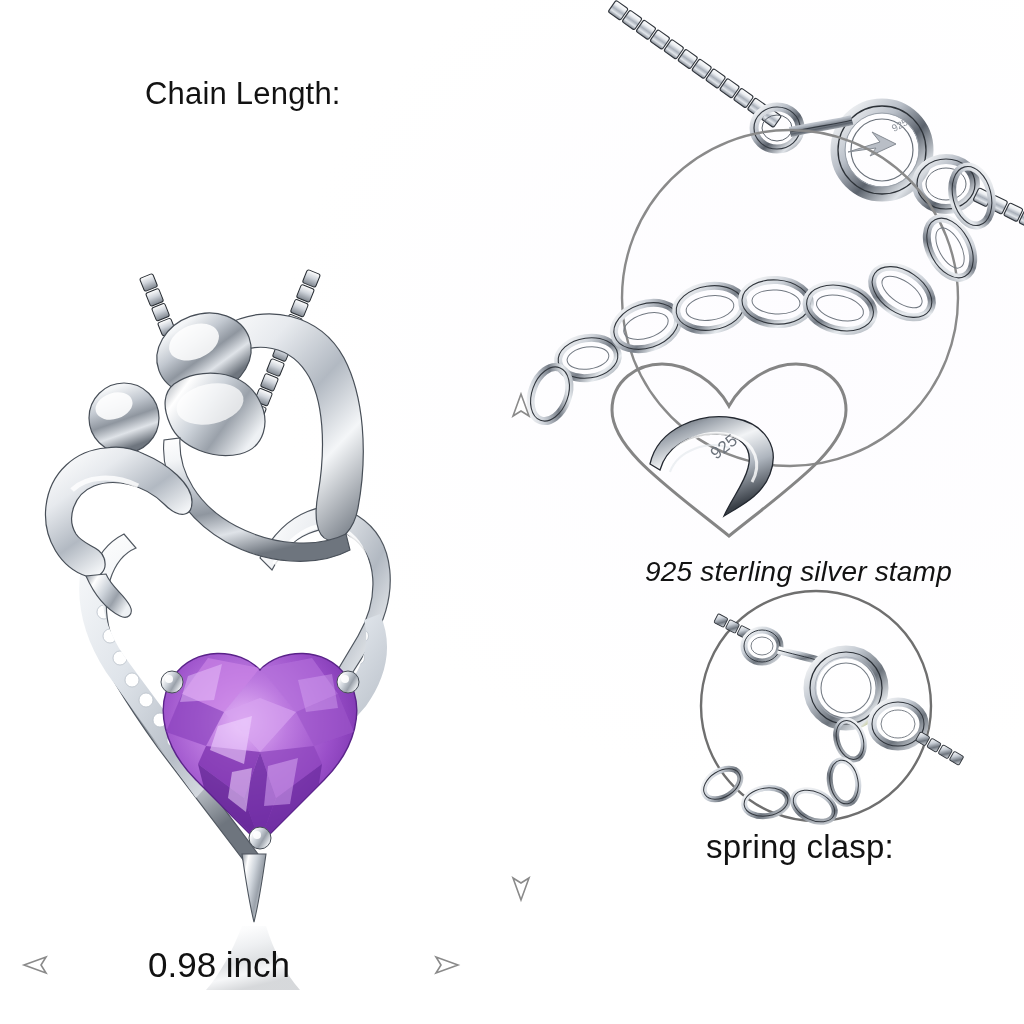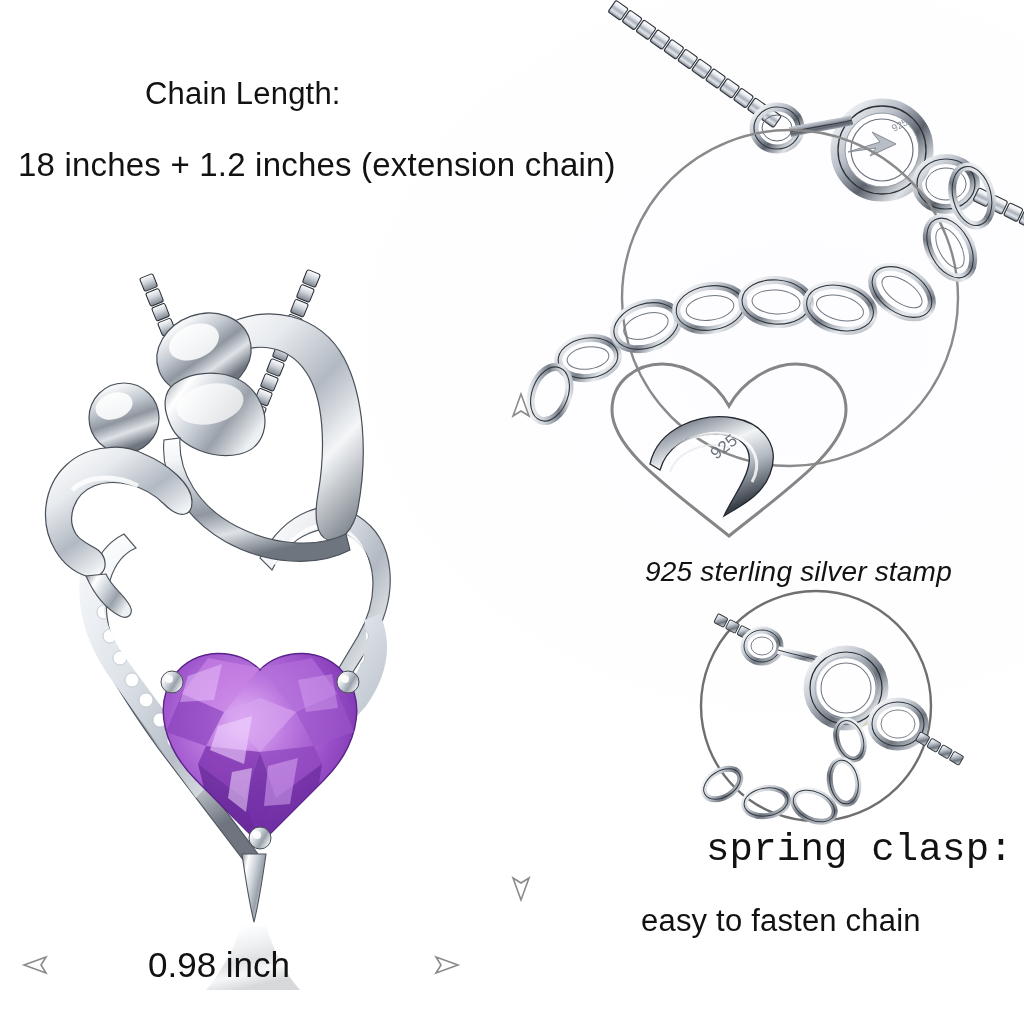--- a/index.html
+++ b/index.html
@@ -11,21 +11,21 @@
     position:relative;
   }
   #stage{position:absolute;left:0;top:0;width:1024px;height:1024px;
     background:radial-gradient(ellipse at 78% 34%, #fdfcff 0%, #ffffff 46%, #ffffff 100%);}
 
   
   .txt{position:absolute;color:#121212;white-space:nowrap;}
   #chain-length-heading{left:145px;top:76px;font-size:31px;letter-spacing:.2px;}
   #chain-length-value{left:18px;top:146px;font-size:33px;letter-spacing:.2px;}
   #stamp-caption{left:645px;top:524px;font-size:28px;font-style:italic;letter-spacing:.2px;margin-top:32px;}
-  #clasp-caption{left:706px;top:828px;font-size:39px;letter-spacing:.2px;font-family:Liberation Mono, monospace;}
+  #clasp-caption{left:706px;top:828px;font-size:33px;letter-spacing:.2px;}
   #clasp-caption-2{left:641px;top:903px;font-size:31px;letter-spacing:.2px;}
   #height-label{left:470px;top:612px;font-size:35px;
      font-family:"Liberation Serif", serif;color:#111;}
   #width-label{left:148px;top:945px;font-size:35px;
      font-family:Liberation Sans, sans-serif;color:#111;}
 
   
   .dim{position:absolute;}
   #dim-vertical{left:500px;top:392px;width:42px;height:510px;}
   #dim-horizontal{left:22px;top:944px;width:438px;height:42px;}
@@ -604,24 +604,22 @@
       <line x1="16" y1="21" x2="120" y2="21" stroke="url(#arrH)" stroke-width="2.4"></line>
       <path d="M2 21 L24 13 L19 21 L24 29 Z" fill="#ffffff" stroke="#8a8a8a" stroke-width="1.6"></path>
 
       <line x1="296" y1="21" x2="422" y2="21" stroke="url(#arrH)" stroke-width="2.4"></line>
       <path d="M436 21 L414 13 L419 21 L414 29 Z" fill="#ffffff" stroke="#8a8a8a" stroke-width="1.6"></path>
     </svg>
   </div>
 
   <div class="txt" id="chain-length-heading">Chain Length:</div>
 
-  <div class="txt" id="chain-length-value">18 inches + 1.2 inches (extension chain)</div>
 
 
   <div class="txt" id="width-label">0.98 inch</div>
 
   <div class="txt" id="stamp-caption">925 sterling silver stamp</div>
 
   <div class="txt" id="clasp-caption">spring clasp:</div>
 
-  <div class="txt" id="clasp-caption-2">easy to fasten chain</div>
 
 </div>
 
 </body></html>

